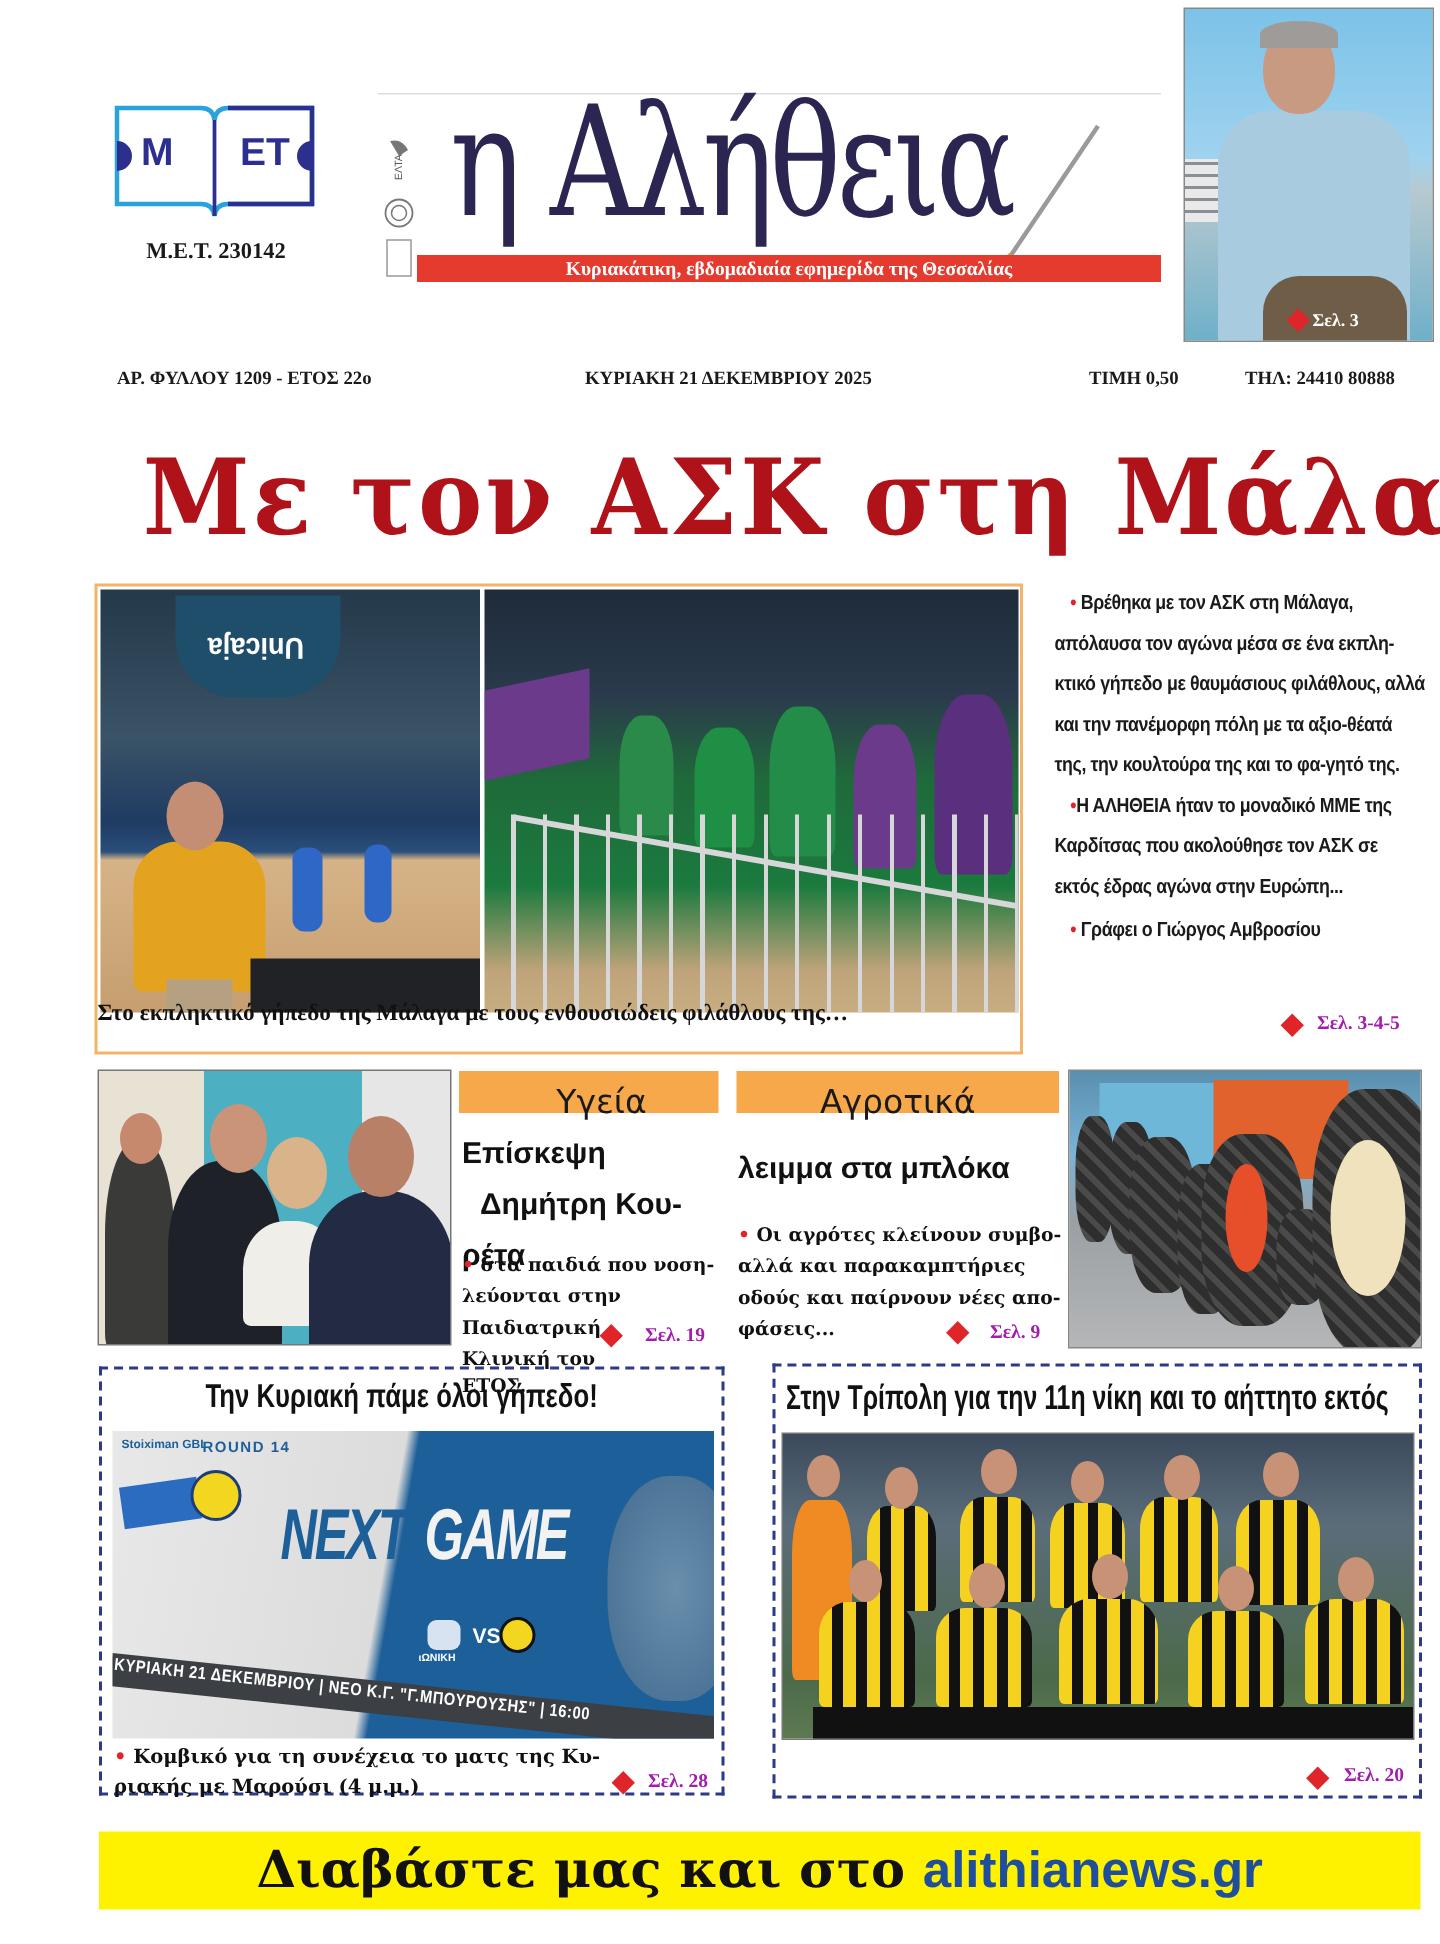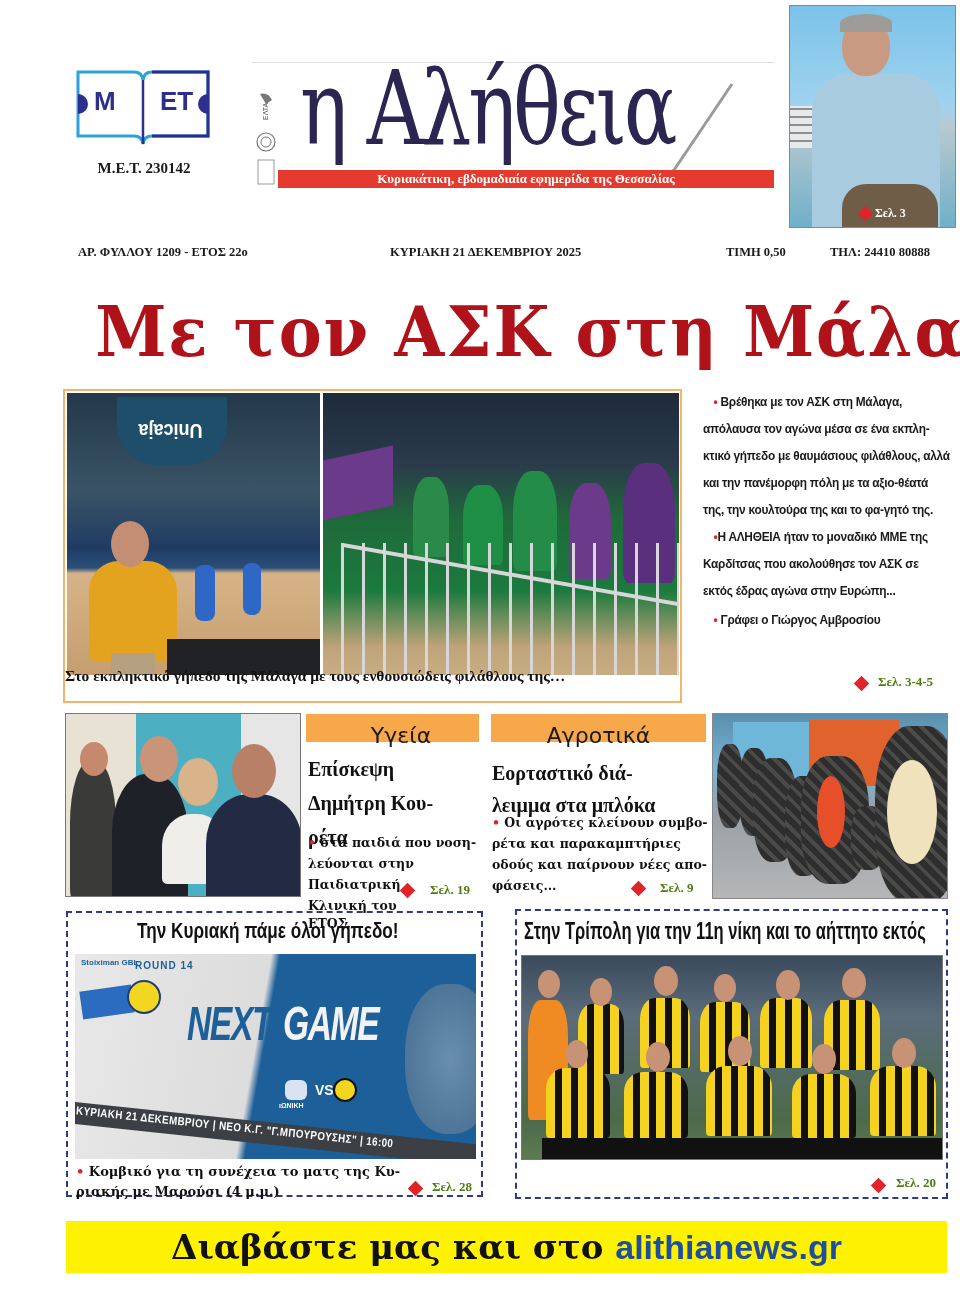--- a/index.html
+++ b/index.html
@@ -64,23 +64,23 @@
   #lead-ref-diamond { left: 856px; top: 678px; }
 
   
   #hospital-photo { left: 65px; top: 713px; width: 236px; height: 184px; border: 1px solid #777; overflow: hidden;
     background: linear-gradient(90deg, #e8e2d5 0%, #e8e2d5 30%, #4cb0c2 30%, #4cb0c2 75%, #e6e6e6 75%); }
   .hp-person { position: absolute; border-radius: 45% 45% 8% 8%; }
   .hp-head { position: absolute; border-radius: 50%; }
 
   .cat-bar { top: 714px; height: 28px; background: #f6a84a; }
   .cat-label { top: 714px; font-family: "DejaVu Sans", sans-serif; font-size: 22px; line-height: 44px; color: #1a1a1a; text-align: center; font-weight: normal; }
-  .story-title { font-family: Liberation Serif, serif; font-weight: bold; font-size: 20px; line-height: 26px; color: #111; }
+  .story-title { font-family: Liberation Sans, sans-serif; font-weight: bold; font-size: 20px; line-height: 26px; color: #111; }
   .story-body { font-family: "DejaVu Serif", serif; font-weight: bold; font-size: 12.5px; line-height: 21px; color: #111; }
-  .page-ref { font-family: "Liberation Serif", serif; font-weight: bold; font-size: 13px; color: #4d7c0f; }
+  .page-ref { font-family: "Liberation Serif", serif; font-weight: bold; font-size: 13px; color: #a21caf; }
 
   #tractor-photo { left: 712px; top: 713px; width: 236px; height: 186px; border: 1px solid #888; overflow: hidden;
     background: linear-gradient(180deg, #5a8fae 0%, #79b3d6 30%, #9aa0a4 55%, #b5b6b8 100%); }
   .tire { position: absolute; border-radius: 40%; background: repeating-linear-gradient(45deg, #2e2e2e 0 6px, #4a4a48 6px 10px); }
   .hub { position: absolute; border-radius: 50%; }
 
   
   .dash-box { border: 2px dashed #2d3a87; }
   .box-title { font-family: "Liberation Sans", sans-serif; font-weight: bold; color: #111; white-space: nowrap; transform-origin: left top; }
 
@@ -205,41 +205,40 @@
   <div class="hp-person" style="left:96px;top:100px;width:64px;height:70px;background:#f0eee8;"></div>
   <div class="hp-head" style="left:112px;top:44px;width:40px;height:48px;background:#d9b38a;"></div>
   <div class="hp-person" style="left:140px;top:80px;width:96px;height:110px;background:#232a44;"></div>
   <div class="hp-head" style="left:166px;top:30px;width:44px;height:54px;background:#b98068;"></div>
 </div>
 
 <div class="abs cat-bar" style="left:306px;width:173px;"></div>
 <div class="abs cat-label" style="left:306px;width:190px;">Υγεία</div>
 <div class="abs story-title" style="left:308px;top:756px;width:185px;">
   <div>Επίσκεψη</div>
-  <div style="margin-top:8px;">Δημήτρη Κου-</div>
+  <div style="margin-top:8px;margin-left:12px;">Δημήτρη Κου-</div>
   <div style="margin-top:8px;">ρέτα</div>
 </div>
 <div class="abs story-body" style="left:308px;top:832px;width:185px;">
   <div><span class="bullet">• </span><span>στα παιδιά που νοση-</span></div>
   <div>λεύονται στην Παιδιατρική</div>
   <div>Κλινική του</div>
   <div style="line-height:16px;">ΕΤΟΣ.</div>
 </div>
 <span class="abs diamond" style="left:402px;top:885px;"></span>
 <span class="abs page-ref" style="left:430px;top:882px;">Σελ. 19</span>
 
 <div class="abs cat-bar" style="left:491px;width:215px;"></div>
 <div class="abs cat-label" style="left:491px;width:215px;">Αγροτικά</div>
 <div class="abs story-title" style="left:492px;top:760px;width:220px;">
-  <div>Εορταστικό διά-</div>
   <div style="margin-top:6px;">λειμμα στα μπλόκα</div>
 </div>
 <div class="abs story-body" style="left:492px;top:812px;width:220px;">
   <div><span class="bullet">• </span><span>Οι αγρότες κλείνουν συμβο-</span></div>
-  <div>ρέτα και παρακαμπτήριες</div>
+  <div>αλλά και παρακαμπτήριες</div>
   <div>οδούς και παίρνουν νέες απο-</div>
   <div>φάσεις...</div>
 </div>
 <span class="abs diamond" style="left:633px;top:883px;"></span>
 <span class="abs page-ref" style="left:660px;top:880px;">Σελ. 9</span>
 
 <div class="abs" id="tractor-photo">
   <div class="abs" style="left:20px;top:8px;width:100px;height:60px;background:#6fb7d9;"></div>
   <div class="abs" style="left:96px;top:6px;width:90px;height:66px;background:#e2622e;"></div>
   <div class="tire" style="left:4px;top:30px;width:26px;height:84px;"></div>

